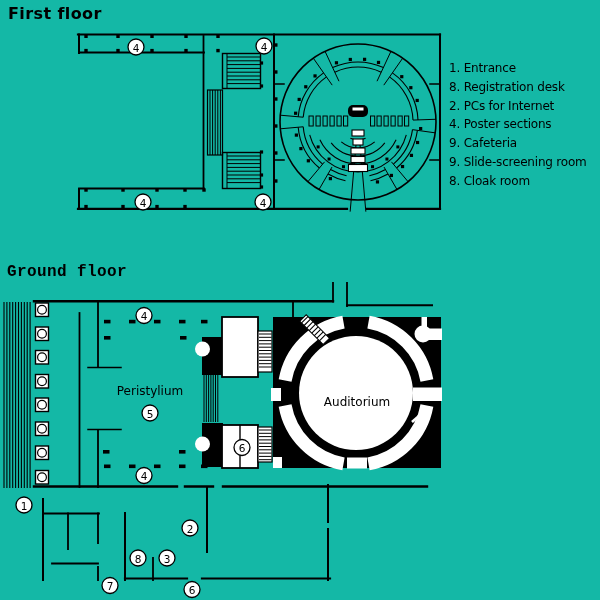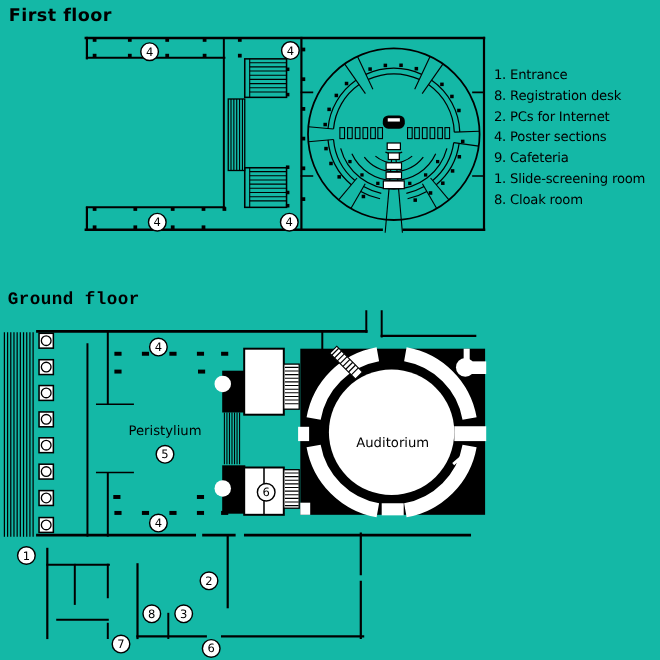--- a/index.html
+++ b/index.html
@@ -25,21 +25,21 @@
 
   <div class="floor-title" id="ff-title">First floor</div>
   <div class="floor-title" id="gf-title">Ground floor</div>
 
   <div id="legend">
     <div>1. Entrance</div>
     <div>8. Registration desk</div>
     <div>2. PCs for Internet</div>
     <div>4. Poster sections</div>
     <div>9. Cafeteria</div>
-    <div>1. Slide-screening room</div>
+    <div>9. Slide-screening room</div>
     <div>8. Cloak room</div>
   </div>
 
   <svg id="ff-svg" width="600" height="255" viewBox="0 0 600 255">
     <g stroke="#000" fill="none" stroke-linecap="square">
       <path d="M78,34.5 H440" stroke-width="2.2"></path>
       <path d="M79,34.5 V53" stroke-width="2"></path>
       <path d="M79,52.5 H204" stroke-width="1.8"></path>
       <path d="M203.5,36 V188" stroke-width="1.8"></path>
       <path d="M79,188.5 H204" stroke-width="1.8"></path>

